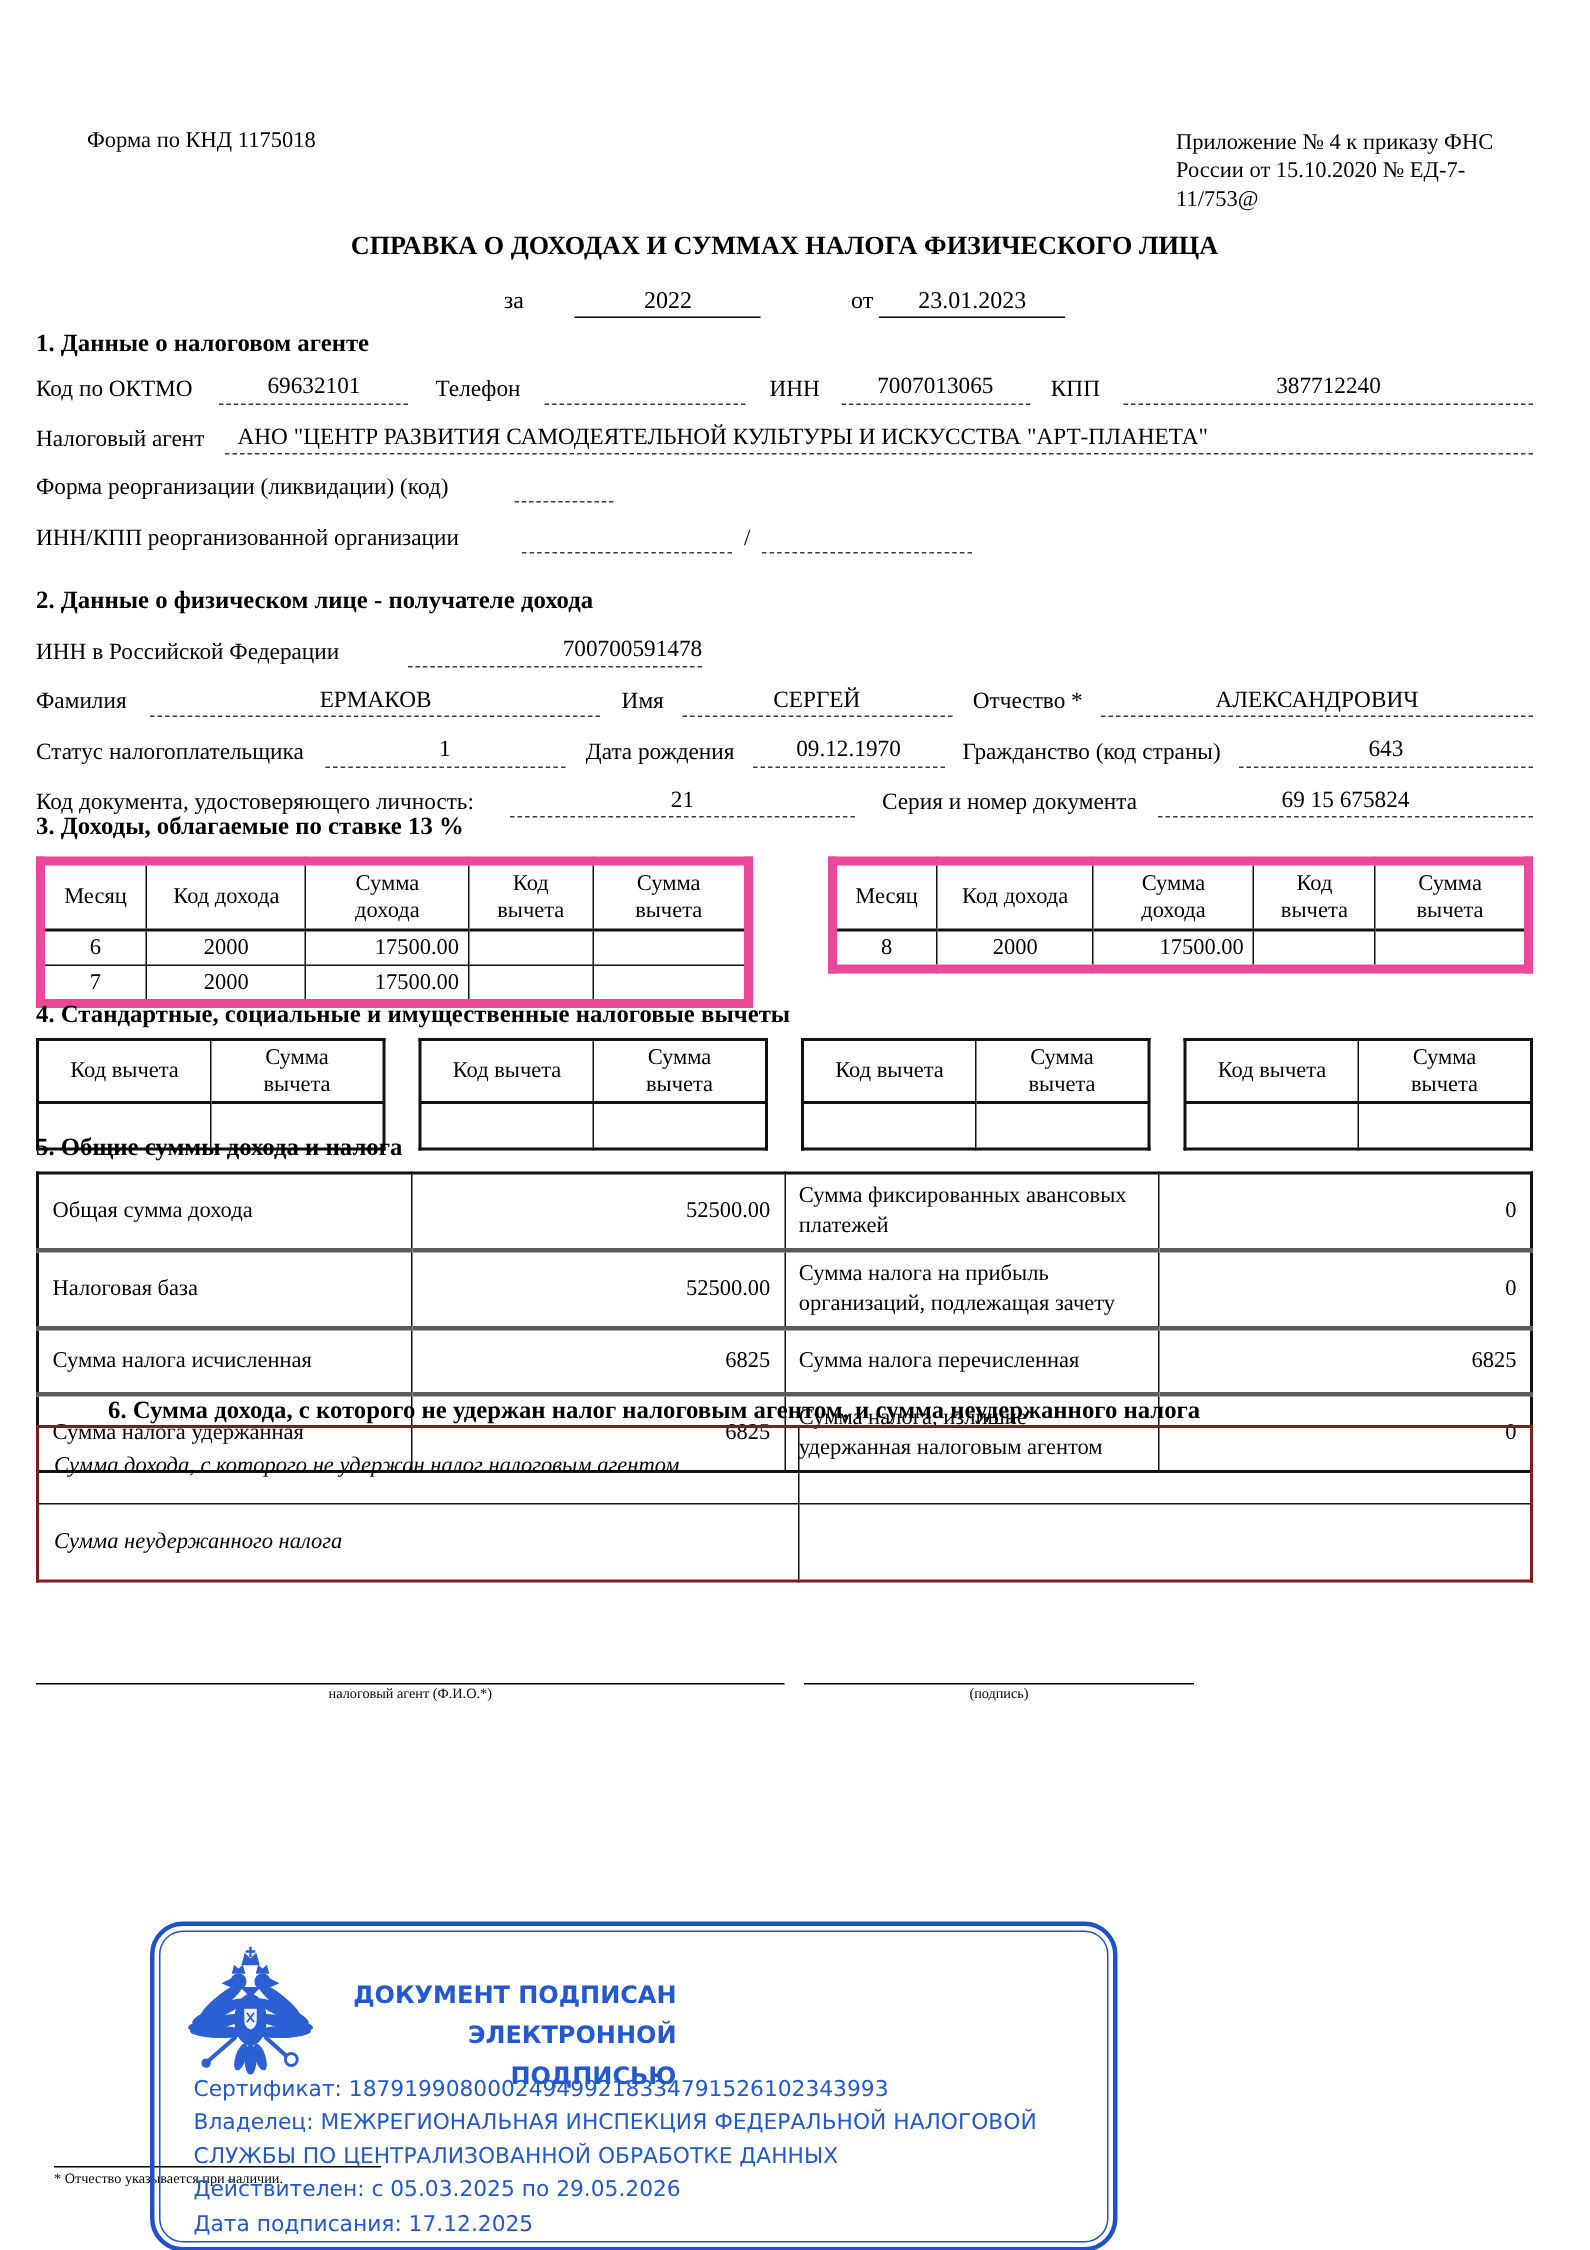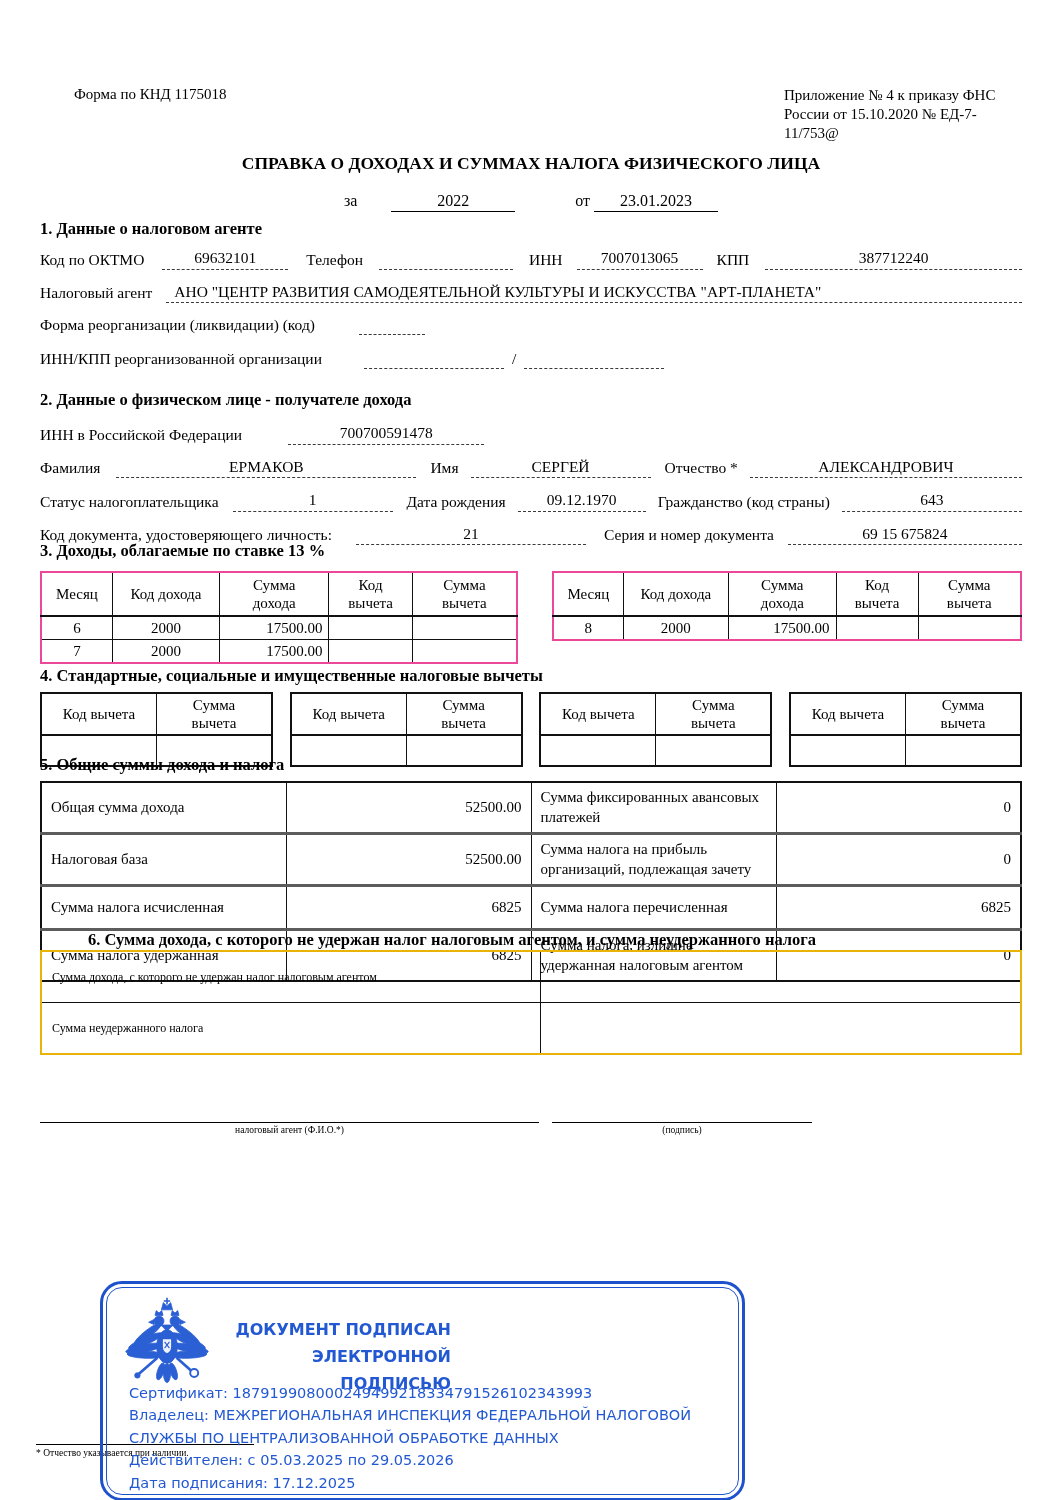--- a/index.html
+++ b/index.html
@@ -1,18 +1,18 @@
 <!DOCTYPE html>
 <html><head>
 <meta charset="utf-8">
 <style>
   html,body{margin:0;padding:0;background:#fff;}
   .page{position:relative;width:1060px;height:1500px;background:#fff;overflow:hidden;
         font-family:"Liberation Serif",serif;color:#000;}
-  .abs{position:absolute;left:40px;right:38px;}
+  .abs{position:absolute;left:24px;right:38px;}
 
   
   #hdr{top:86px;display:flex;justify-content:space-between;align-items:flex-start;}
   .knd{font-size:15px;margin-left:34px;}
   .appendix{width:238px;font-size:15px;line-height:1.25;}
 
   #title{top:153px;text-align:center;font-weight:bold;font-size:17.5px;}
   #period{top:192px;text-align:center;font-size:16px;}
   .uline{display:inline-block;min-width:96px;border-bottom:1.5px solid #000;text-align:center;padding:0 14px 1px;}
   .sp{display:inline-block;width:26px;}
@@ -24,21 +24,21 @@
   .lbl{padding-bottom:1px;}
   .dash{display:inline-block;border-bottom:1.5px dashed #3a3a3a;text-align:center;padding-bottom:1px;line-height:1.2;}
   .grow{flex:1 1 auto;}
 
   #s1{top:219px;} #s2{top:390px;}
 
   
   #s3{top:541px;}
   .t3wrap{display:flex;justify-content:space-between;align-items:flex-start;}
   table{border-collapse:collapse;}
-  .t3{width:478px;border:2px solid #ec4899;font-size:15px;}
+  .t3{width:478px;border:6px solid #ec4899;font-size:15px;}
   .t3 th{border:1px solid #111;border-bottom:2px solid #111;font-weight:normal;padding:3px 12px;line-height:1.2;}
   .t3 td{border:1px solid #111;height:22px;padding:0 6px;text-align:center;}
   .t3 td.num{text-align:right;}
   .t3 col.c1{width:15%;} .t3 col.c2{width:22.5%;} .t3 col.c3{width:23%;} .t3 col.c4{width:17.5%;} .t3 col.c5{width:22%;}
 
   
   #s4{top:666px;}
   .t4wrap{display:flex;justify-content:space-between;}
   .t4{width:233px;border:2px solid #111;font-size:15px;}
   .t4 th{border:1px solid #111;border-bottom:2px solid #111;font-weight:normal;padding:2px 14px;line-height:1.2;}
@@ -49,21 +49,21 @@
   #s5{top:755px;}
   .t5{width:100%;border:2px solid #111;font-size:15px;}
   .t5 td{border-left:1px solid #111;border-right:1px solid #111;padding:5px 9px;vertical-align:middle;line-height:1.3;}
   .t5 tr + tr td{border-top:3px solid #5c5c5c;}
   .t5 td.num{text-align:right;}
   .t5 col{width:25%;}
   .t5 tr{height:44px;}
 
   
   #s6{top:930px;}
-  .t6{width:100%;border:2px solid #eab308;font-size:12px;}
+  .t6{width:100%;border:2px solid #7f1d1d;font-size:15px;font-style:italic;}
   .t6 td{border:1px solid #111;padding:5px 10px;height:40px;vertical-align:middle;}
   .t6 col.a{width:51%;} .t6 col.b{width:49%;}
 
   
   #sig{top:1122px;display:flex;}
   .sigblock{text-align:center;}
   .sigline{border-top:1.6px solid #000;height:0;}
   .sigcap{font-size:9.5px;margin-top:2px;text-align:center;}
   .sig-left{width:499px;}
   .sig-right{width:260px;margin-left:13px;}
@@ -128,21 +128,21 @@
       <span class="dash" style="width:140px;margin-left:42px;"></span>
       <span class="lbl" style="margin:0 8px;">/</span>
       <span class="dash" style="width:140px;"></span>
     </div>
   </div>
 
   <div class="abs" id="s2">
     <div class="sec-title" style="margin-bottom:14px;">2. Данные о физическом лице - получателе дохода</div>
     <div class="frow">
       <span class="lbl">ИНН в Российской Федерации</span>
-      <span class="dash" style="width:196px;margin-left:46px;">700700591478</span>
+      <span class="dash" style="width:196px;margin-left:46px;text-align:right;">700700591478</span>
     </div>
     <div class="frow">
       <span class="lbl">Фамилия</span>
       <span class="dash" style="width:300px;margin:0 14px 0 16px;">ЕРМАКОВ</span>
       <span class="lbl">Имя</span>
       <span class="dash" style="width:180px;margin:0 14px 0 12px;">СЕРГЕЙ</span>
       <span class="lbl">Отчество *</span>
       <span class="dash grow" style="margin-left:12px;">АЛЕКСАНДРОВИЧ</span>
     </div>
     <div class="frow">

